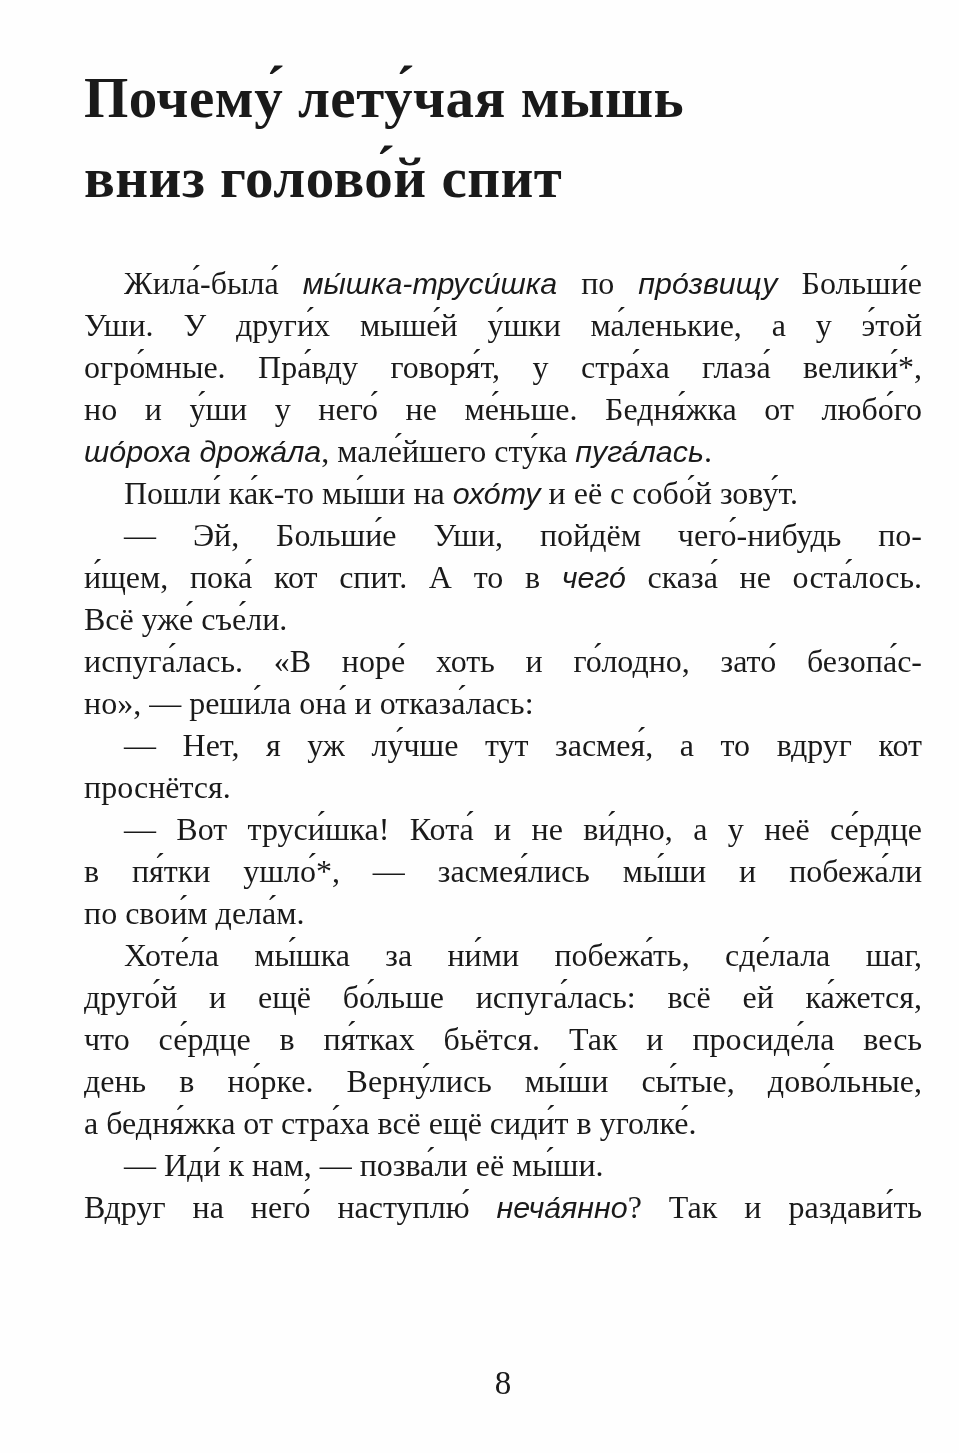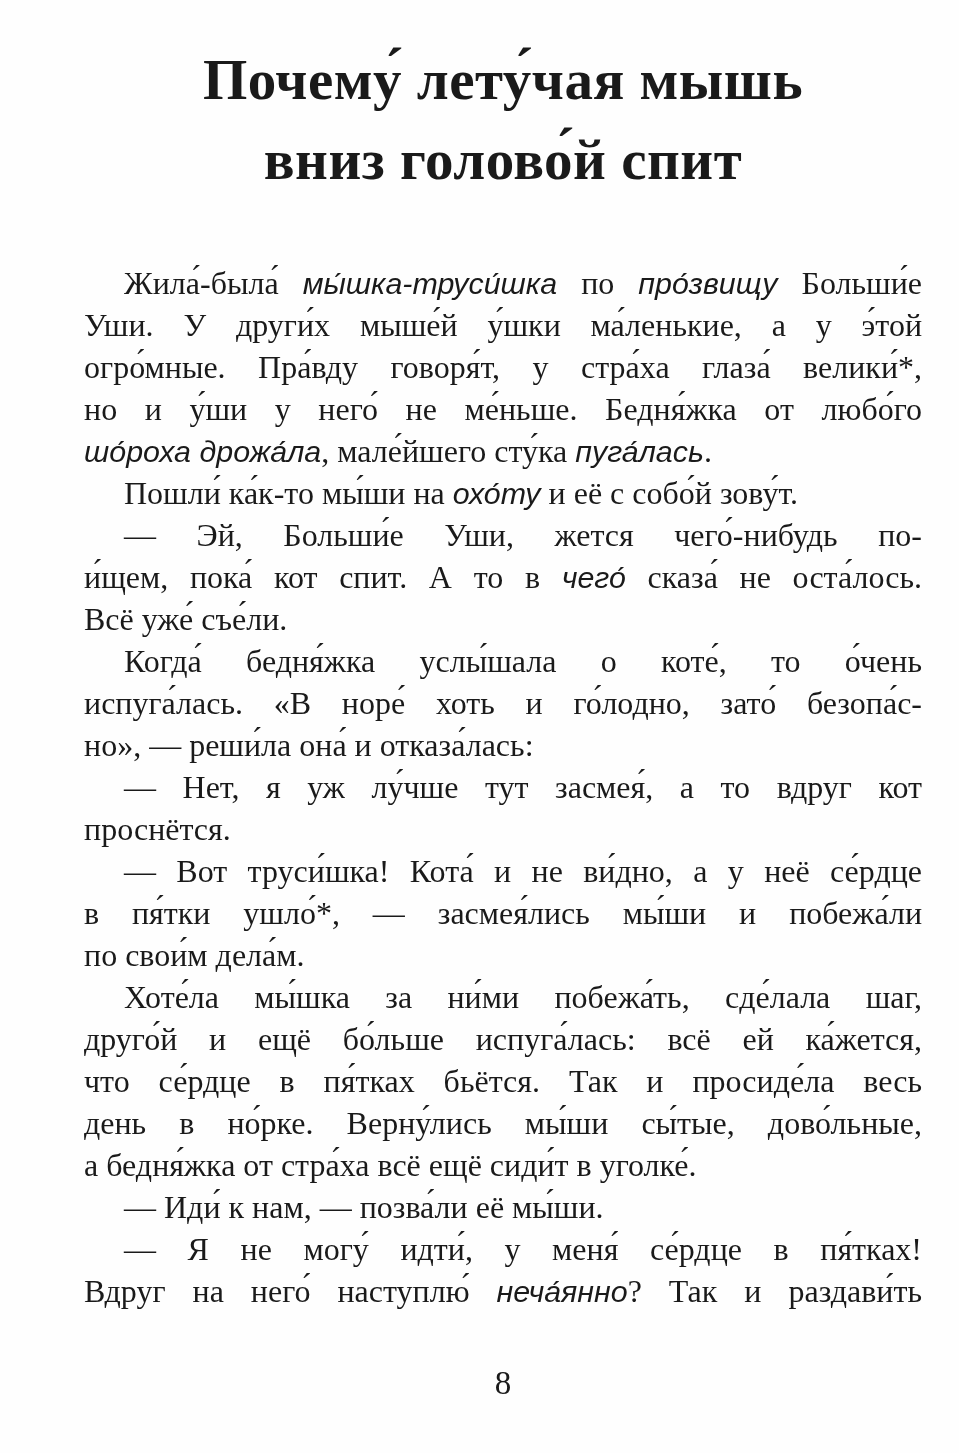--- a/index.html
+++ b/index.html
@@ -10,22 +10,22 @@
   }
   .page {
     position: relative;
     width: 959px; height: 1453px;
     background: #fefefe;
     color: #1a1a1a;
     overflow: hidden;
   }
   .title {
     position: absolute;
-    top: 40px; left: 84px; width: 838px;
-    text-align: center;
+    top: 58px; left: 84px; width: 838px;
+    text-align: left;
     font-weight: bold;
     font-size: 57px;
     line-height: 80px;
     letter-spacing: 0.5px;
   }
   .story-body {
     position: absolute;
     top: 262px; left: 84px; width: 838px;
     font-size: 32px;
     line-height: 42px;
@@ -65,34 +65,32 @@
       <div>Почему́ лету́чая мышь</div>
       <div>вниз голово́й спит</div>
     </div>
   <div class="story-body">
       <div class="line indent"><span class="rg">Жила́-была́ </span><span class="it">мы́шка-труси́шка</span><span class="rg"> по </span><span class="it">про́звищу</span><span class="rg"> Больши́е</span></div>
       <div class="line"><span class="rg">Уши. У други́х мыше́й у́шки ма́ленькие, а у э́той</span></div>
       <div class="line"><span class="rg">огро́мные. Пра́вду говоря́т, у стра́ха глаза́ велики́*,</span></div>
       <div class="line"><span class="rg">но и у́ши у него́ не ме́ньше. Бедня́жка от любо́го</span></div>
       <div class="line last"><span class="it">шо́роха дрожа́ла</span><span class="rg">, мале́йшего сту́ка </span><span class="it">пуга́лась</span><span class="rg">.</span></div>
       <div class="line indent last"><span class="rg">Пошли́ ка́к-то мы́ши на </span><span class="it">охо́ту</span><span class="rg"> и её с собо́й зову́т.</span></div>
-      <div class="line indent"><span class="rg">— Эй, Больши́е Уши, жется чего́-нибудь по-</span></div>
+      <div class="line indent"><span class="rg">— Эй, Больши́е Уши, пойдём чего́-нибудь по-</span></div>
       <div class="line"><span class="rg">и́щем, пока́ кот спит. А то в </span><span class="it">чего́</span><span class="rg"> сказа́ не оста́лось.</span></div>
       <div class="line last"><span class="rg">Всё уже́ съе́ли.</span></div>
-      <div class="line indent"><span class="rg">Когда́ бедня́жка услы́шала о коте́, то о́чень</span></div>
       <div class="line"><span class="rg">испуга́лась. «В норе́ хоть и го́лодно, зато́ безопа́с-</span></div>
       <div class="line last"><span class="rg">но», — реши́ла она́ и отказа́лась:</span></div>
       <div class="line indent"><span class="rg">— Нет, я уж лу́чше тут засмея́, а то вдруг кот</span></div>
       <div class="line last"><span class="rg">проснётся.</span></div>
       <div class="line indent"><span class="rg">— Вот труси́шка! Кота́ и не ви́дно, а у неё се́рдце</span></div>
       <div class="line"><span class="rg">в пя́тки ушло́*, — засмея́лись мы́ши и побежа́ли</span></div>
       <div class="line last"><span class="rg">по свои́м дела́м.</span></div>
       <div class="line indent"><span class="rg">Хоте́ла мы́шка за ни́ми побежа́ть, сде́лала шаг,</span></div>
       <div class="line"><span class="rg">друго́й и ещё бо́льше испуга́лась: всё ей ка́жется,</span></div>
       <div class="line"><span class="rg">что се́рдце в пя́тках бьётся. Так и просиде́ла весь</span></div>
       <div class="line"><span class="rg">день в но́рке. Верну́лись мы́ши сы́тые, дово́льные,</span></div>
       <div class="line last"><span class="rg">а бедня́жка от стра́ха всё ещё сиди́т в уголке́.</span></div>
       <div class="line indent last"><span class="rg">— Иди́ к нам, — позва́ли её мы́ши.</span></div>
-      <div class="line indent"><span class="rg">— Я не могу́ идти́, у меня́ се́рдце в пя́тках!</span></div>
       <div class="line"><span class="rg">Вдруг на него́ наступлю́ </span><span class="it">неча́янно</span><span class="rg">? Так и раздави́ть</span></div>
     </div>
   <div class="pagenum">8</div>
 </div>
 
 </body></html>

